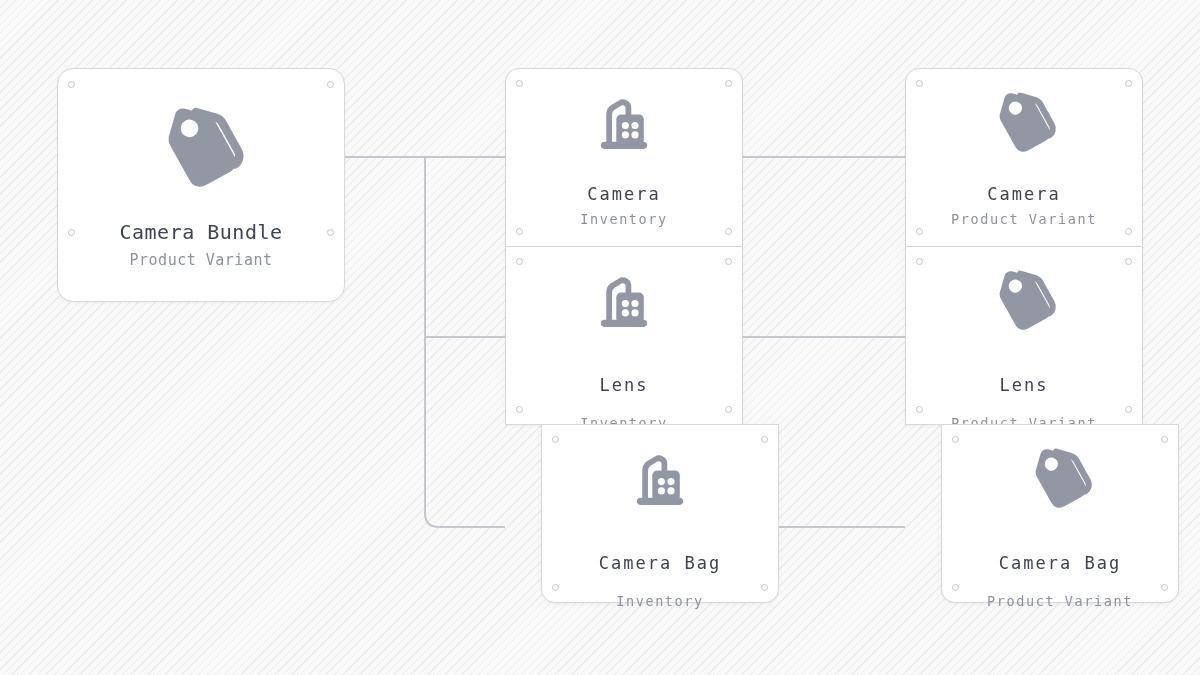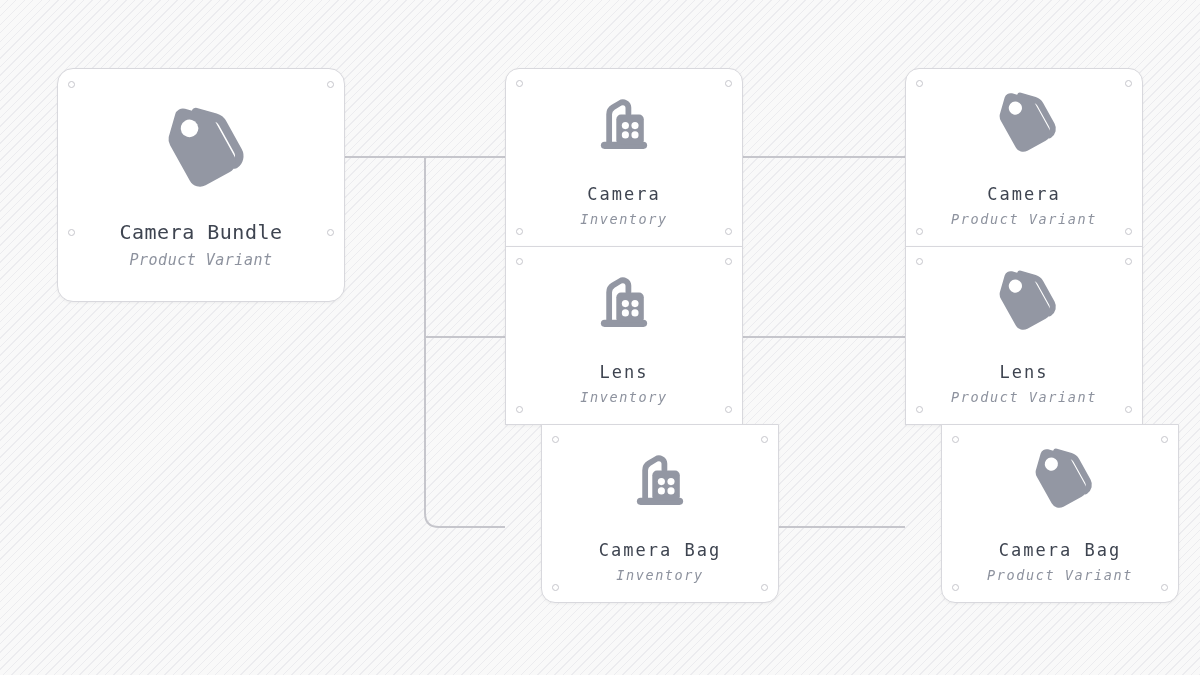--- a/index.html
+++ b/index.html
@@ -17,21 +17,21 @@
 
   .node{
     position:absolute;box-sizing:border-box;
     background:#ffffff;border:1px solid #d8d8dd;
     box-shadow:0 1px 3px rgba(30,30,40,0.05);
     display:flex;flex-direction:column;align-items:center;
     z-index:1;
   }
   .stack{position:absolute;z-index:1;}
   .stack .node{position:relative;width:238px;height:179px;}
-  .stack .node + .node{margin-top:-1px;}
+  .stack .node + .node{margin-top:-1px;gap:13px;}
   .stack .node.first{border-radius:14px 14px 0 0;}
   .stack .node.last{border-radius:0 0 14px 14px;margin-left:36px;}
 
   .node-bundle{left:57px;top:68px;width:288px;height:234px;border-radius:16px;}
 
   .port{
     position:absolute;width:7px;height:7px;box-sizing:border-box;
     border:1px solid #c6c6cc;background:#fff;border-radius:50%;
   }
   .port.tl{left:10px;top:11px;}
@@ -49,21 +49,21 @@
   .var .icon{margin-top:20px;width:72px;height:72px;}
 
   .title{
     color:#3e4450;font-size:17px;line-height:26px;letter-spacing:2px;
     white-space:nowrap;
   }
   .inv .title{margin-top:23px;}
   .var .title{margin-top:20px;}
   .subtitle{
     color:#8d929e;font-size:13.5px;line-height:21px;letter-spacing:1.6px;
-    margin-top:2px;white-space:nowrap;font-style:italic;
+    margin-top:2px;white-space:nowrap;
   }
   .node-bundle .title{margin-top:20px;font-size:20px;letter-spacing:0.5px;}
   .node-bundle .subtitle{font-size:15px;line-height:24px;margin-top:3px;letter-spacing:0.5px;}
 </style>
 </head>
 <body>
 
 <div class="canvas">
 
   <svg class="edges" width="1200" height="675" viewBox="0 0 1200 675">

